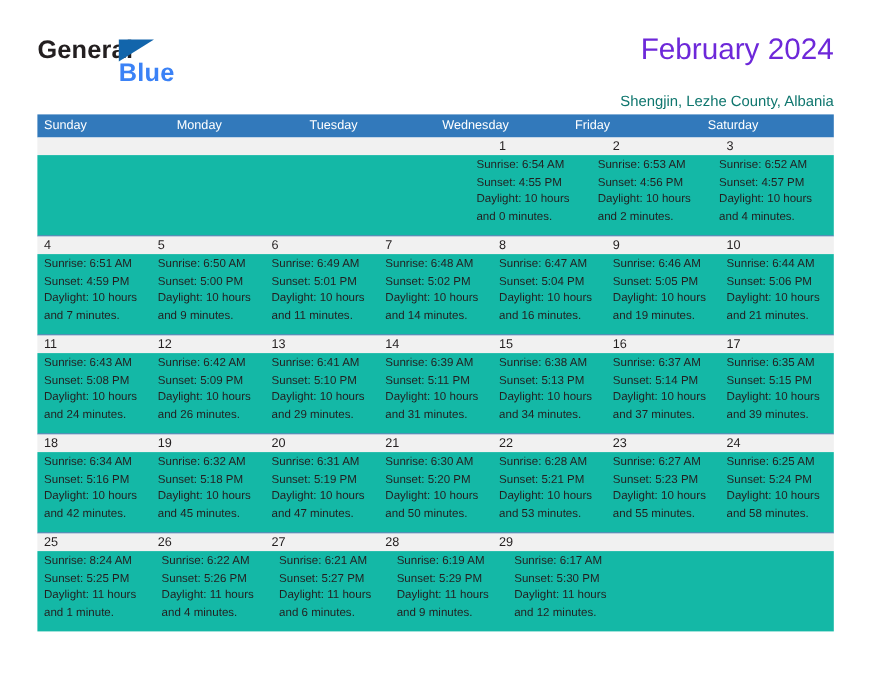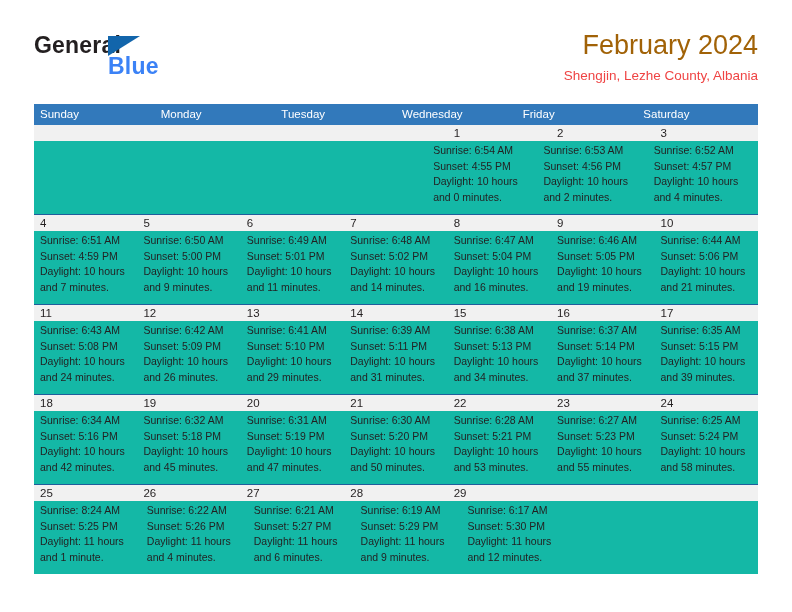--- a/index.html
+++ b/index.html
@@ -66,29 +66,29 @@
     text-align: center;
   }
   .title-block {
     position: absolute;
     right: 0;
     top: 0;
     text-align: right;
   }
   .cal-title {
     font-size: 27px;
-    color: #a16207;
+    color: #6d28d9;
     line-height: 34px;
     white-space: nowrap;
   }
   .cal-subtitle {
     font-size: 13.5px;
-    color: #ef4444;
+    color: #0f766e;
     line-height: 20px;
-    margin-top: 4px;
+    margin-top: 20px;
     white-space: nowrap;
   }
 
   
   .calendar {
     position: absolute;
     left: 34px;
     top: 104px;
     width: 724px;
   }

